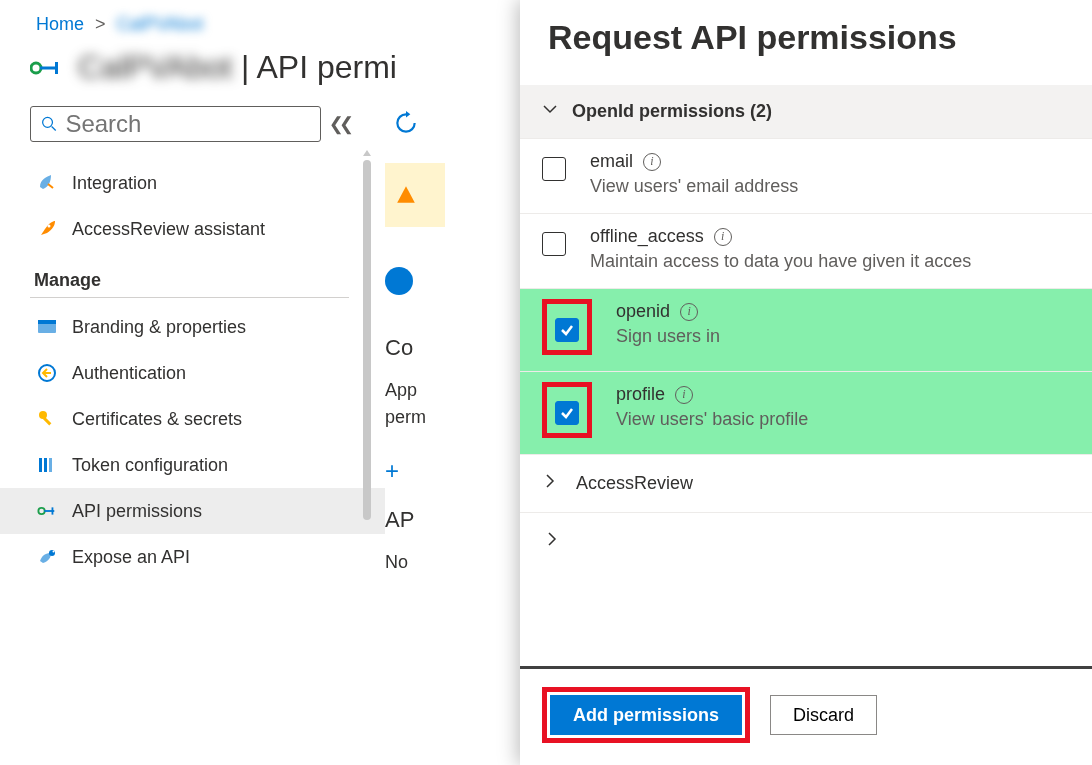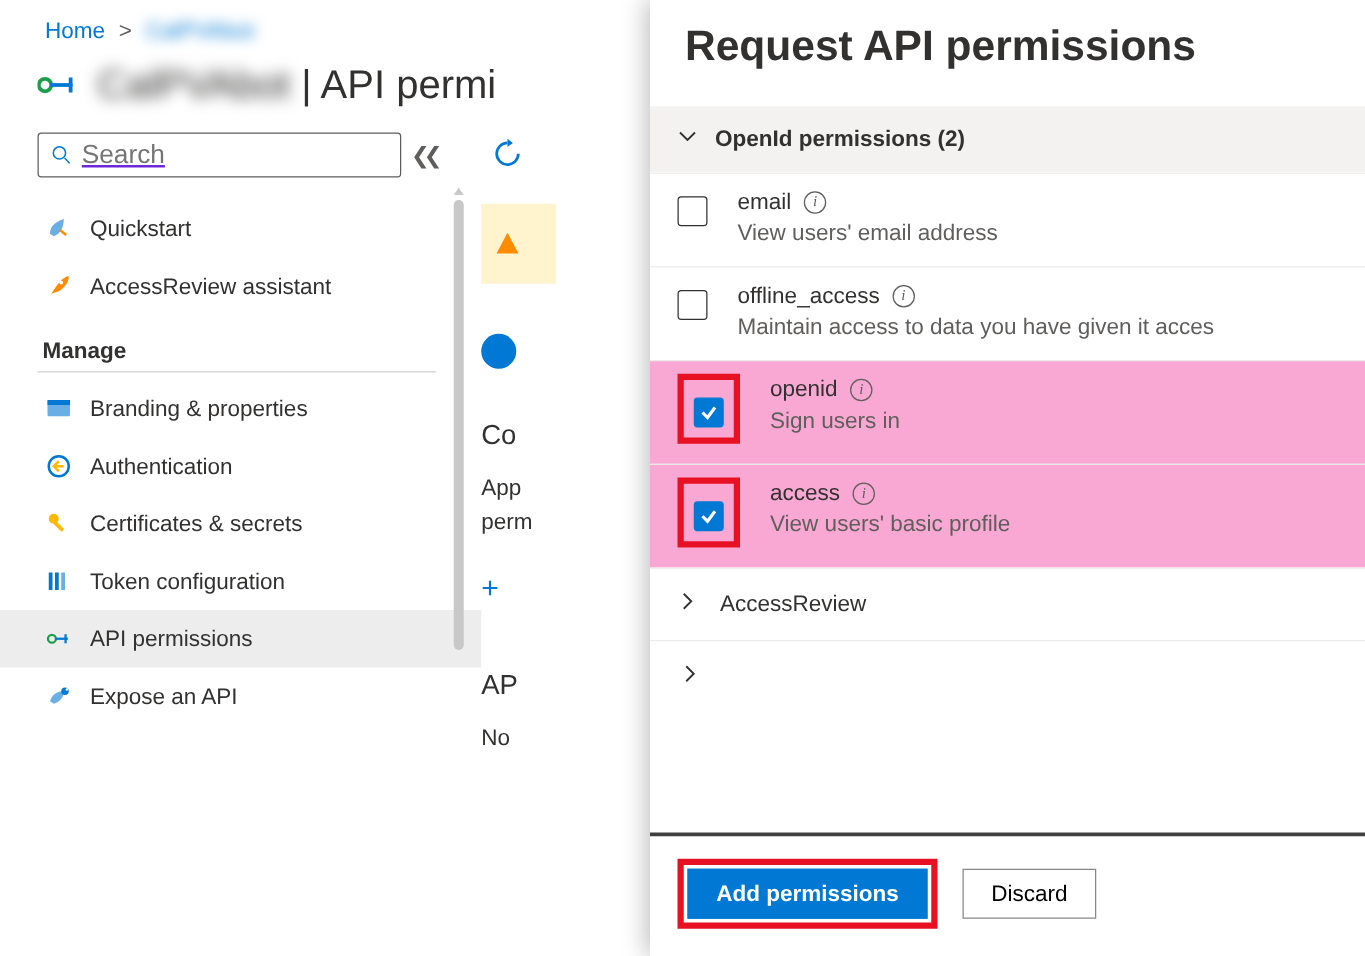--- a/index.html
+++ b/index.html
@@ -52,23 +52,22 @@
 
   .search-row { display:flex; align-items:center; gap:8px; margin-bottom:18px;}
   .search-box {
     flex:1;
     display:flex; align-items:center;
     border:1px solid #605e5c; border-radius:3px;
     padding:6px 10px; height:36px;
   }
   .search-box svg { width:18px; height:18px; margin-right:8px; }
   .search-box input {
-    border:none; outline:none; font-size:21px; color:#6d28d9; width:100%;
+    border:none; outline:none; font-size:24px; color:#6d28d9; width:100%;
     background:transparent;
-    text-decoration:underline;
   }
   .collapse-chevrons { color:#605e5c; font-size:18px; cursor:pointer; letter-spacing:-5px;}
 
   .side-scroll {
     position:relative;
     padding-right: 0px;
   }
   .side-scroll::after {
     content:"";
     position:absolute; right:-22px; top:0;
@@ -134,21 +133,21 @@
     padding:16px 22px;
     display:flex; align-items:center; gap:14px;
     font-size:18px; font-weight:600;
   }
   .perm-list { flex:1; overflow-y:hidden; }
   .perm-row {
     display:flex; align-items:flex-start; gap:24px;
     padding:12px 22px 16px;
     border-top:1px solid #edebe9;
   }
-  .perm-row.highlighted { background:#f9a8d4; }
+  .perm-row.highlighted { background:#86efac; }
   .perm-row.highlighted .checkbox-wrap {
     outline: 4px solid #e3008c; outline:none;
   }
   .checkbox-wrap {
     width:24px; height:24px; flex-shrink:0;
     border:1px solid #323130; border-radius:3px;
     margin-top:6px;
     display:flex;align-items:center;justify-content:center;
     cursor:pointer;
   }
@@ -234,21 +233,21 @@
     </div>
 
     <div class="side-scroll">
       <div class="nav-item">
         <span class="nav-icon">
           <svg viewBox="0 0 20 20">
               <path d="M3 14 C3 6 10 4 14 2 C14 8 12 14 6 16 Z" fill="#69afe5"></path>
               <path d="M11 11 L16 15" stroke="#ff8c00" stroke-width="2"></path>
             </svg>
         </span>
-        <span>Quickstart</span>
+        <span>Integration</span>
       </div>
       <div class="nav-item">
         <span class="nav-icon">
           <svg viewBox="0 0 20 20">
               <path d="M4 16 L8 10 C12 4 16 2 18 2 C18 6 16 10 10 14 Z" fill="#ff8c00"></path>
               <circle cx="12" cy="7" r="1.5" fill="#fff"></circle>
             </svg>
         </span>
         <span>AccessReview assistant</span>
       </div>
@@ -329,21 +328,21 @@
         </svg>
     </div>
     <div class="info-box">
       <span class="info-dot"></span>
     </div>
     <h3>Co</h3>
     <p><span>App</span><br><span>perm</span></p>
     <div class="add-row">
       <span class="plus-icon">+</span>
     </div>
-    <h3 style="margin-top:50px">AP</h3>
+    <h3 style="margin-top:22px">AP</h3>
     <p>No</p>
   </div>
 </div>
 
 <div class="panel">
   <div class="panel-title">Request API permissions</div>
 
   <div class="group-header">
     <span class="chev">
       <svg viewBox="0 0 16 16">
@@ -397,21 +396,21 @@
     <div class="perm-row highlighted">
       <span class="red-box">
         <span class="checkbox-wrap checked">
           <svg viewBox="0 0 16 16">
               <path d="M3 8 L7 12 L13 4" fill="none" stroke="#fff" stroke-width="2.5"></path>
             </svg>
         </span>
       </span>
       <div class="perm-text">
         <div class="perm-name">
-            <span>access</span>
+            <span>profile</span>
             <span class="info-icon">i</span>
           </div>
         <div class="perm-desc">View users' basic profile</div>
       </div>
     </div>
 
     <div class="collapsed-row">
       <span class="chev">
         <svg viewBox="0 0 16 16">
             <path d="M5 2 L11 8 L5 14" fill="none" stroke="#323130" stroke-width="1.5"></path>

